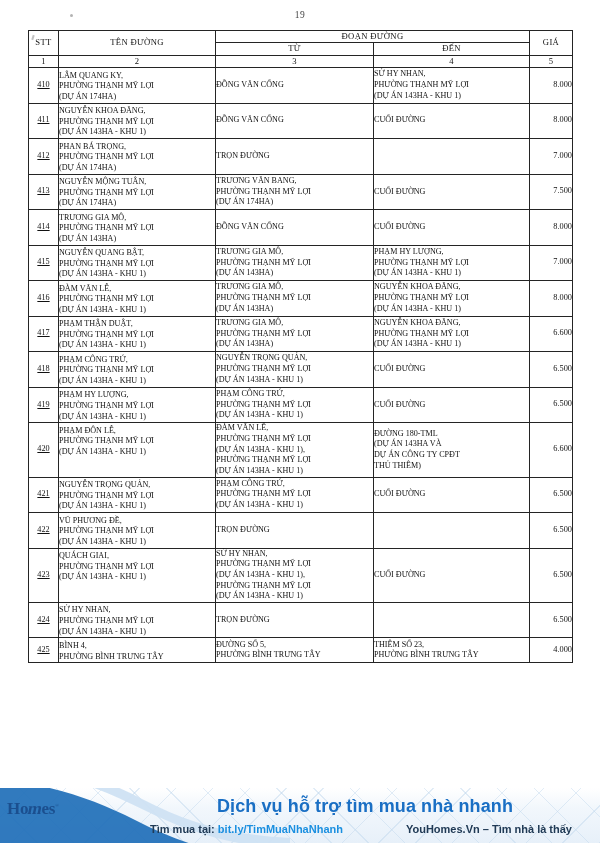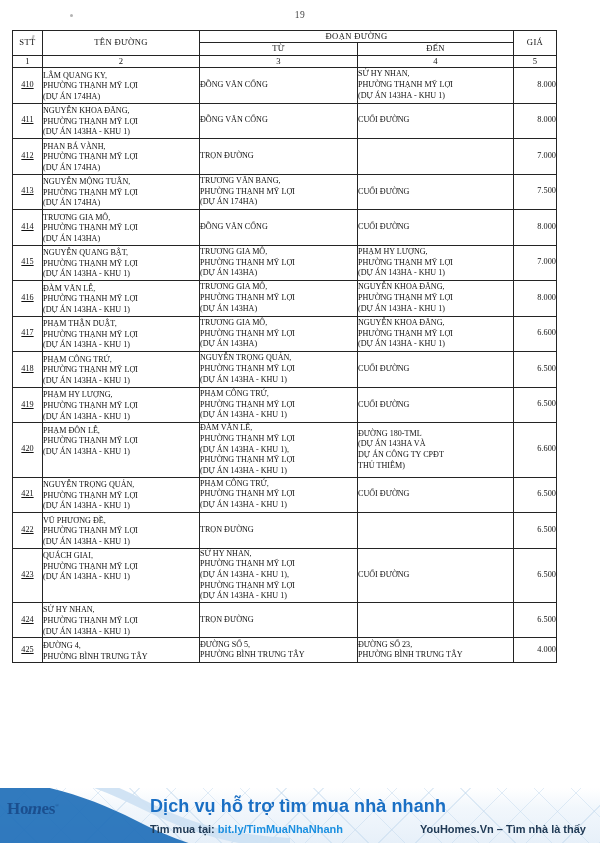--- a/index.html
+++ b/index.html
@@ -35,21 +35,21 @@
     position:absolute;
     width:2px;height:5px;
     background:#9a9a9a;
     left:32px;top:35px;
     opacity:.6;
     transform:rotate(18deg);
   }
 
   table.price-table{
     position:absolute;
-    left:12px; top:30px;
+    left:28px; top:30px;
     width:544px;
     border-collapse:collapse;
     table-layout:fixed;
     font-size:8.1px;
     line-height:1.32;
   }
   table.price-table td,
   table.price-table th{
     border:1px solid #242424;
     padding:0;
@@ -149,42 +149,42 @@
   }
   .logo-reg{
     font-size:5px;
     vertical-align:super;
     font-weight:normal;
   }
   .banner-title{
     position:absolute;
     left:150px;top:8px;
     width:430px;
-    text-align:left;
+    text-align:center;
     font-family:"Liberation Sans", sans-serif;
     font-weight:bold;
     font-size:18px;
     color:#1a6fc4;
     letter-spacing:.1px;
     z-index:3;
   }
   .banner-sub-left{
     position:absolute;
     left:150px;top:35px;
     font-family:"Liberation Sans", sans-serif;
     font-weight:bold;
     font-size:11px;
     color:#203a55;
     z-index:3;
     white-space:nowrap;
   }
   .banner-sub-left .lnk{color:#1a8fe0;text-align:center;}
   .banner-sub-right{
     position:absolute;
-    right:14px;top:35px;
+    right:28px;top:35px;
     font-family:"Liberation Sans", sans-serif;
     font-weight:bold;
     font-size:11px;
     color:#203a55;
     z-index:3;
     white-space:nowrap;
   }
 </style>
 </head>
 <body>
@@ -252,21 +252,21 @@
             <span class="ln">ĐỒNG VĂN CỐNG</span>
           </td>
           <td class="cell">
             <span class="ln">CUỐI ĐƯỜNG</span>
           </td>
           <td class="price">8.000</td>
         </tr>
         <tr>
           <td class="stt">412</td>
           <td class="cell top">
-            <span class="ln">PHAN BÁ VÀNH,</span>
+            <span class="ln">PHAN BÁ TRỌNG,</span>
             <span class="ln">PHƯỜNG THẠNH MỸ LỢI</span>
             <span class="ln">(DỰ ÁN 174HA)</span>
           </td>
           <td class="cell">
             <span class="ln">TRỌN ĐƯỜNG</span>
           </td>
           <td class="cell">
             <span class="ln">&nbsp;</span>
           </td>
           <td class="price">7.000</td>
@@ -478,29 +478,29 @@
             <span class="ln">TRỌN ĐƯỜNG</span>
           </td>
           <td class="cell">
             <span class="ln">&nbsp;</span>
           </td>
           <td class="price">6.500</td>
         </tr>
         <tr>
           <td class="stt">425</td>
           <td class="cell top">
-            <span class="ln">ĐƯỜNG 4,</span>
+            <span class="ln">BÌNH 4,</span>
             <span class="ln">PHƯỜNG BÌNH TRƯNG TÂY</span>
           </td>
           <td class="cell">
             <span class="ln">ĐƯỜNG SỐ 5,</span>
             <span class="ln">PHƯỜNG BÌNH TRƯNG TÂY</span>
           </td>
           <td class="cell">
-            <span class="ln">ĐƯỜNG SỐ 23,</span>
+            <span class="ln">THIÊM SỐ 23,</span>
             <span class="ln">PHƯỜNG BÌNH TRƯNG TÂY</span>
           </td>
           <td class="price">4.000</td>
         </tr>
       </tbody>
   </table>
 
   <div class="footer">
     <div class="footer-pattern"></div>
 

